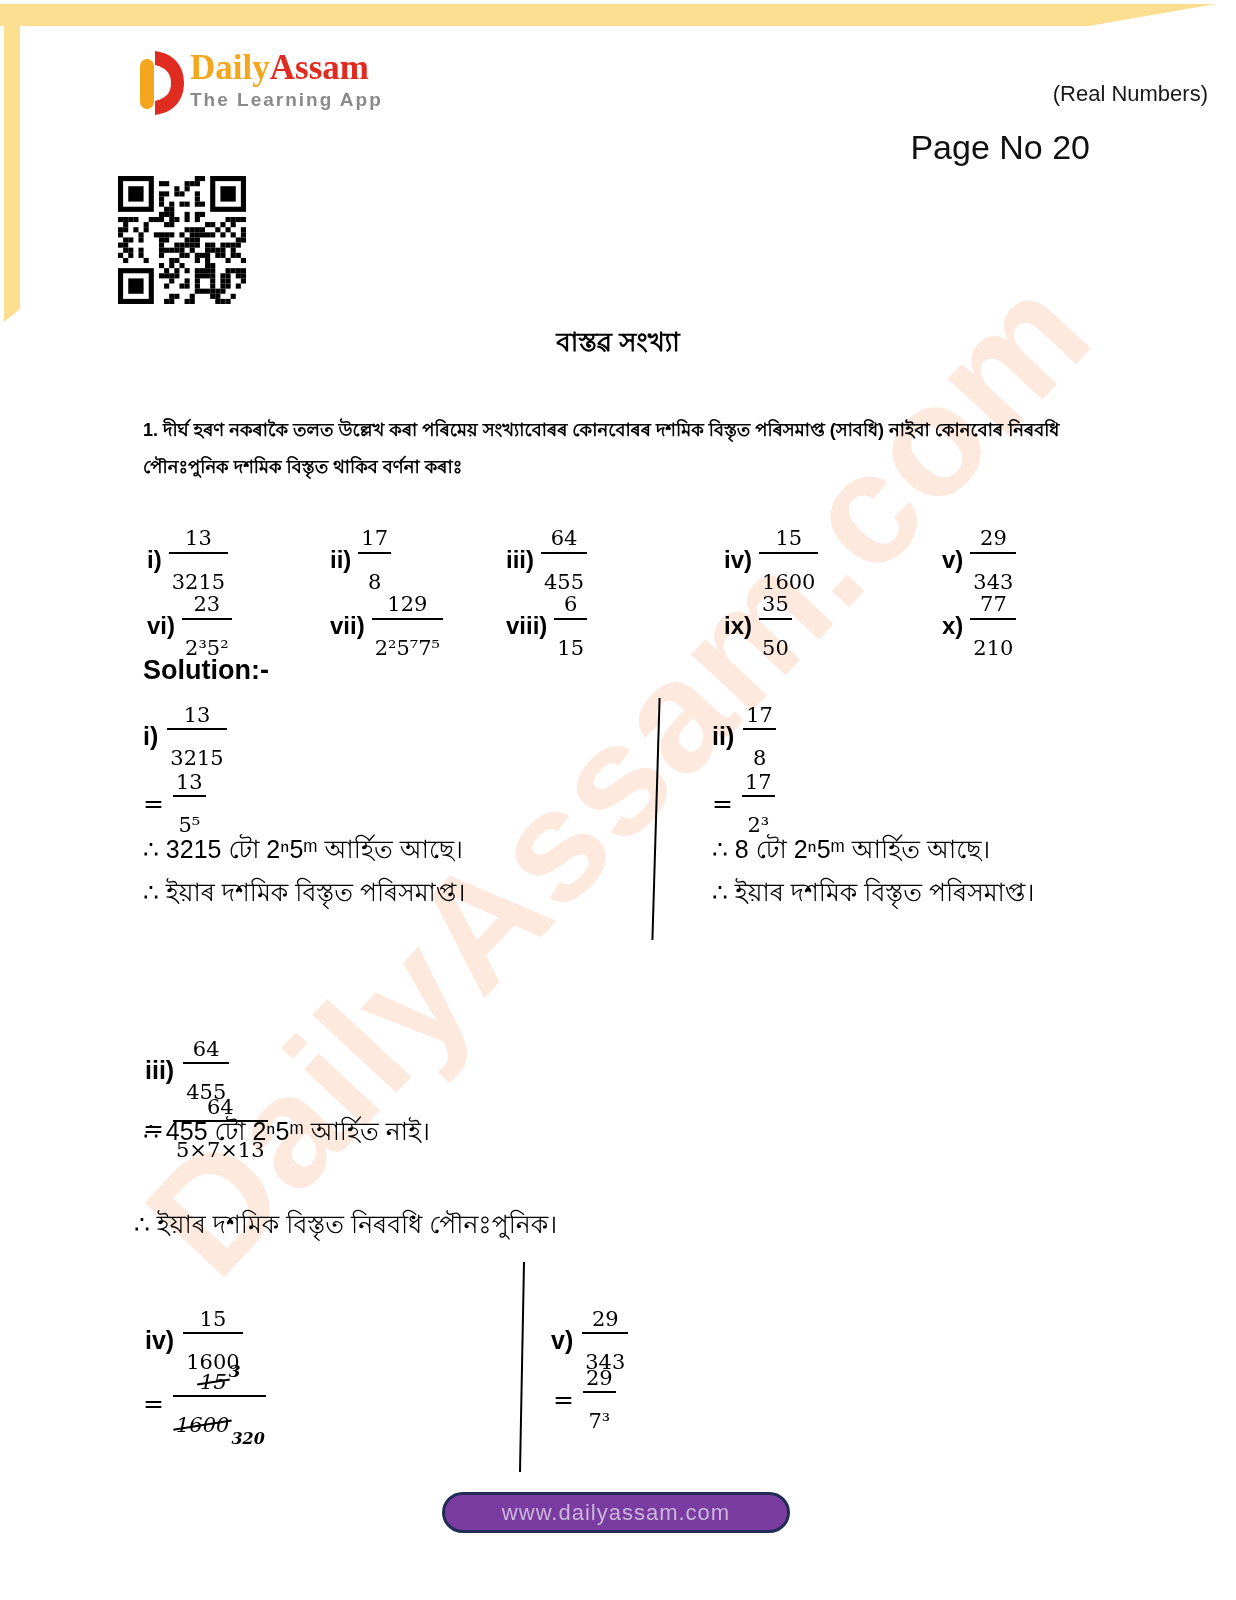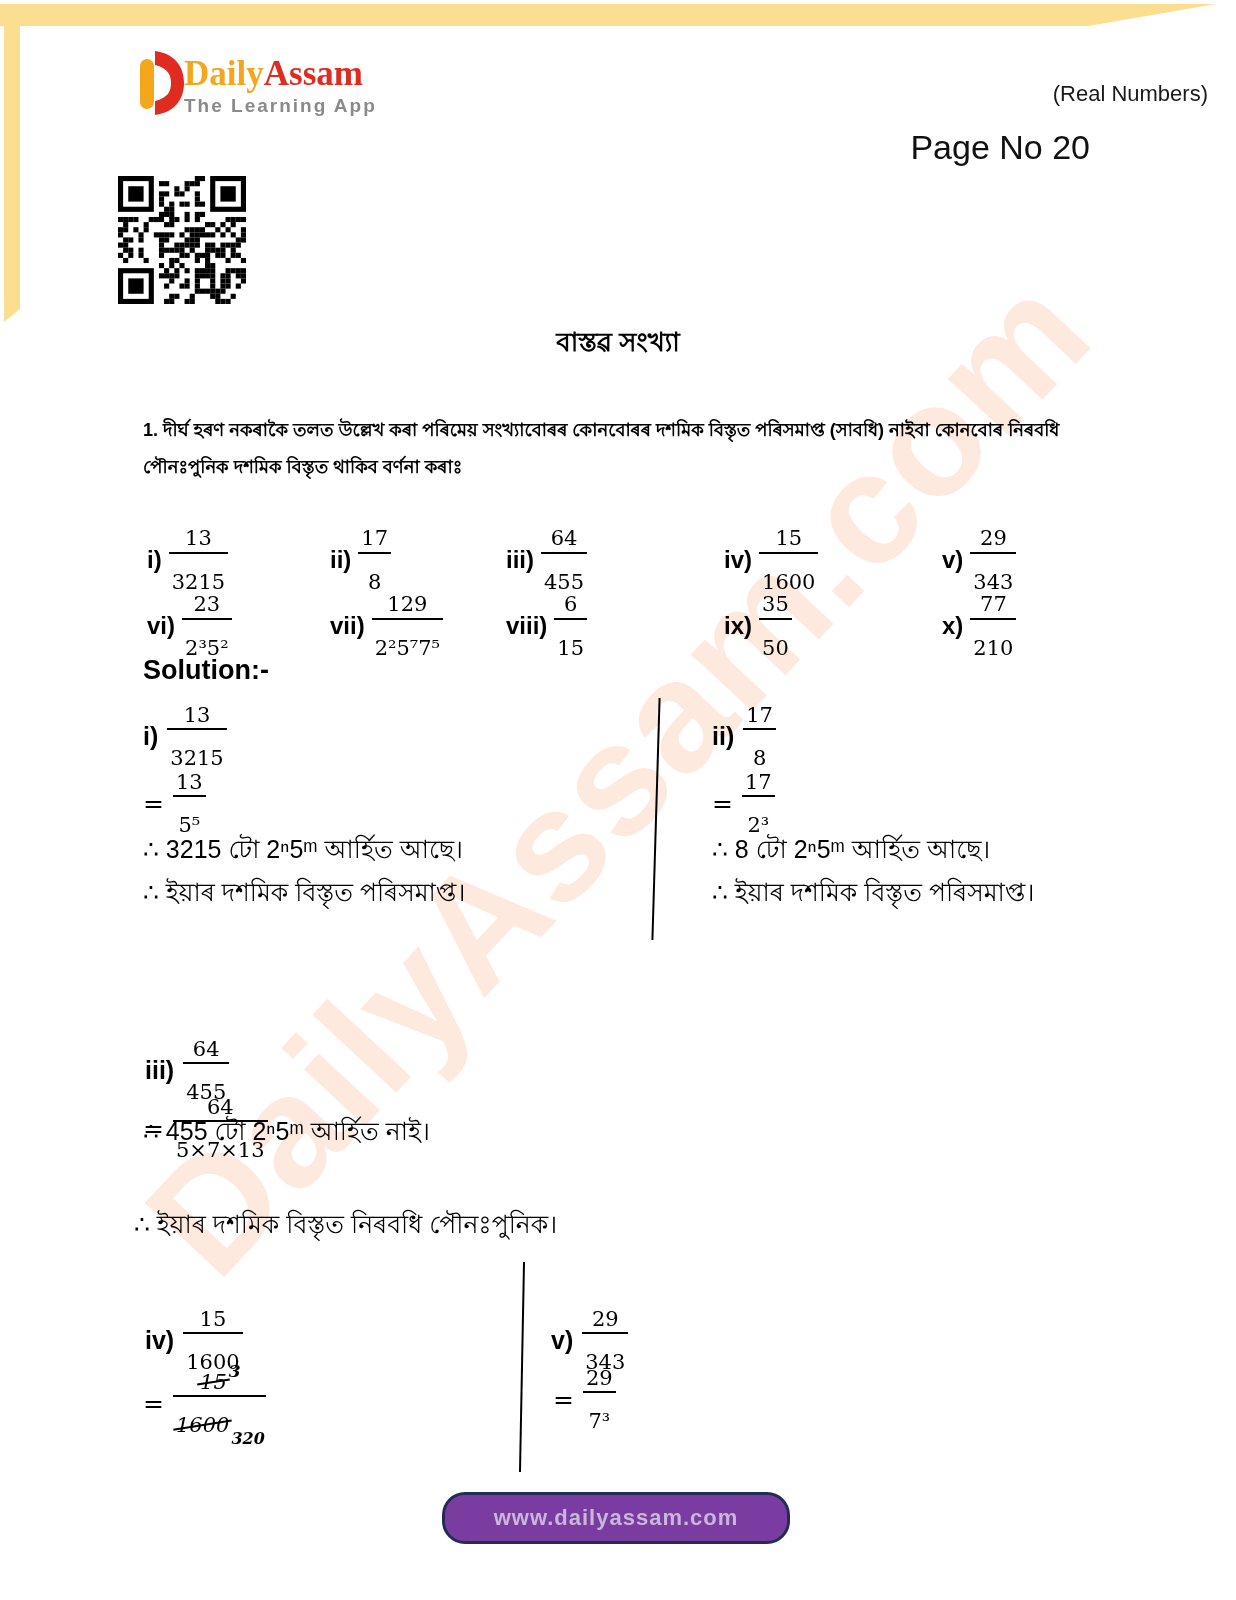--- a/index.html
+++ b/index.html
@@ -13,21 +13,21 @@
             background:var(--band-yellow);clip-path:polygon(0 0,100% 0,100% calc(100% - 13px),0 100%);z-index:0;}
 
   
   .watermark{position:absolute;left:618px;top:775px;transform:translate(-50%,-50%) rotate(-47deg);
              font-size:158px;font-weight:bold;white-space:nowrap;color:var(--watermark-orange);
              opacity:0.16;z-index:0;letter-spacing:2px;}
 
   .z{position:absolute;z-index:2;}
 
   
-  .logo{left:140px;top:50px;display:flex;align-items:center;}
+  .logo{left:140px;top:50px;display:flex;align-items:flex-start;gap:6px;}
   .dmark-bar{fill:var(--brand-orange);}
   .dmark-d{fill:var(--brand-red);}
   .brand-text{display:flex;flex-direction:column;}
   .brand{font-family:"Liberation Serif",serif;font-weight:bold;font-size:35px;line-height:36px;}
   .brand-first{color:var(--brand-orange);}
   .brand-second{color:var(--brand-red);}
   .tagline{font-size:19px;font-weight:bold;color:var(--tagline-gray);letter-spacing:2px;margin-top:3px;}
 
   
   .doc-title{right:28px;top:36px;font-size:22px;color:#1a1a1a;text-align:right;}
@@ -70,24 +70,24 @@
 
   
   .struck{position:relative;font-style:italic;display:inline-block;}
   .struck::after{content:"";position:absolute;left:-3px;right:-3px;top:46%;
                  border-top:2px solid #000;transform:rotate(-9deg);}
   .hand{font-family:"DejaVu Serif",serif;font-style:italic;font-weight:bold;}
   sup.hand{font-size:17px;position:relative;top:-4px;left:2px;}
   sub.hand{font-size:16px;position:relative;top:7px;left:2px;}
 
   
-  .footer-pill{left:442px;top:1492px;width:348px;height:52px;background:var(--footer-purple);
+  .footer-pill{left:442px;top:1492px;width:348px;height:41px;background:var(--footer-purple);
                border:3px solid var(--navy);border-radius:23px;box-sizing:border-box;
                display:flex;align-items:center;justify-content:center;
-               font-size:22px;color:var(--footer-text);letter-spacing:1px;cursor:pointer;font-weight:bold;}
+               font-size:22px;color:var(--footer-text);letter-spacing:1px;cursor:pointer;}
 </style>
 </head>
 <body>
 
 <div class="page">
 
   <div class="top-band"></div>
   <div class="left-strip"></div>
   <div class="watermark">DailyAssam.com</div>
 

